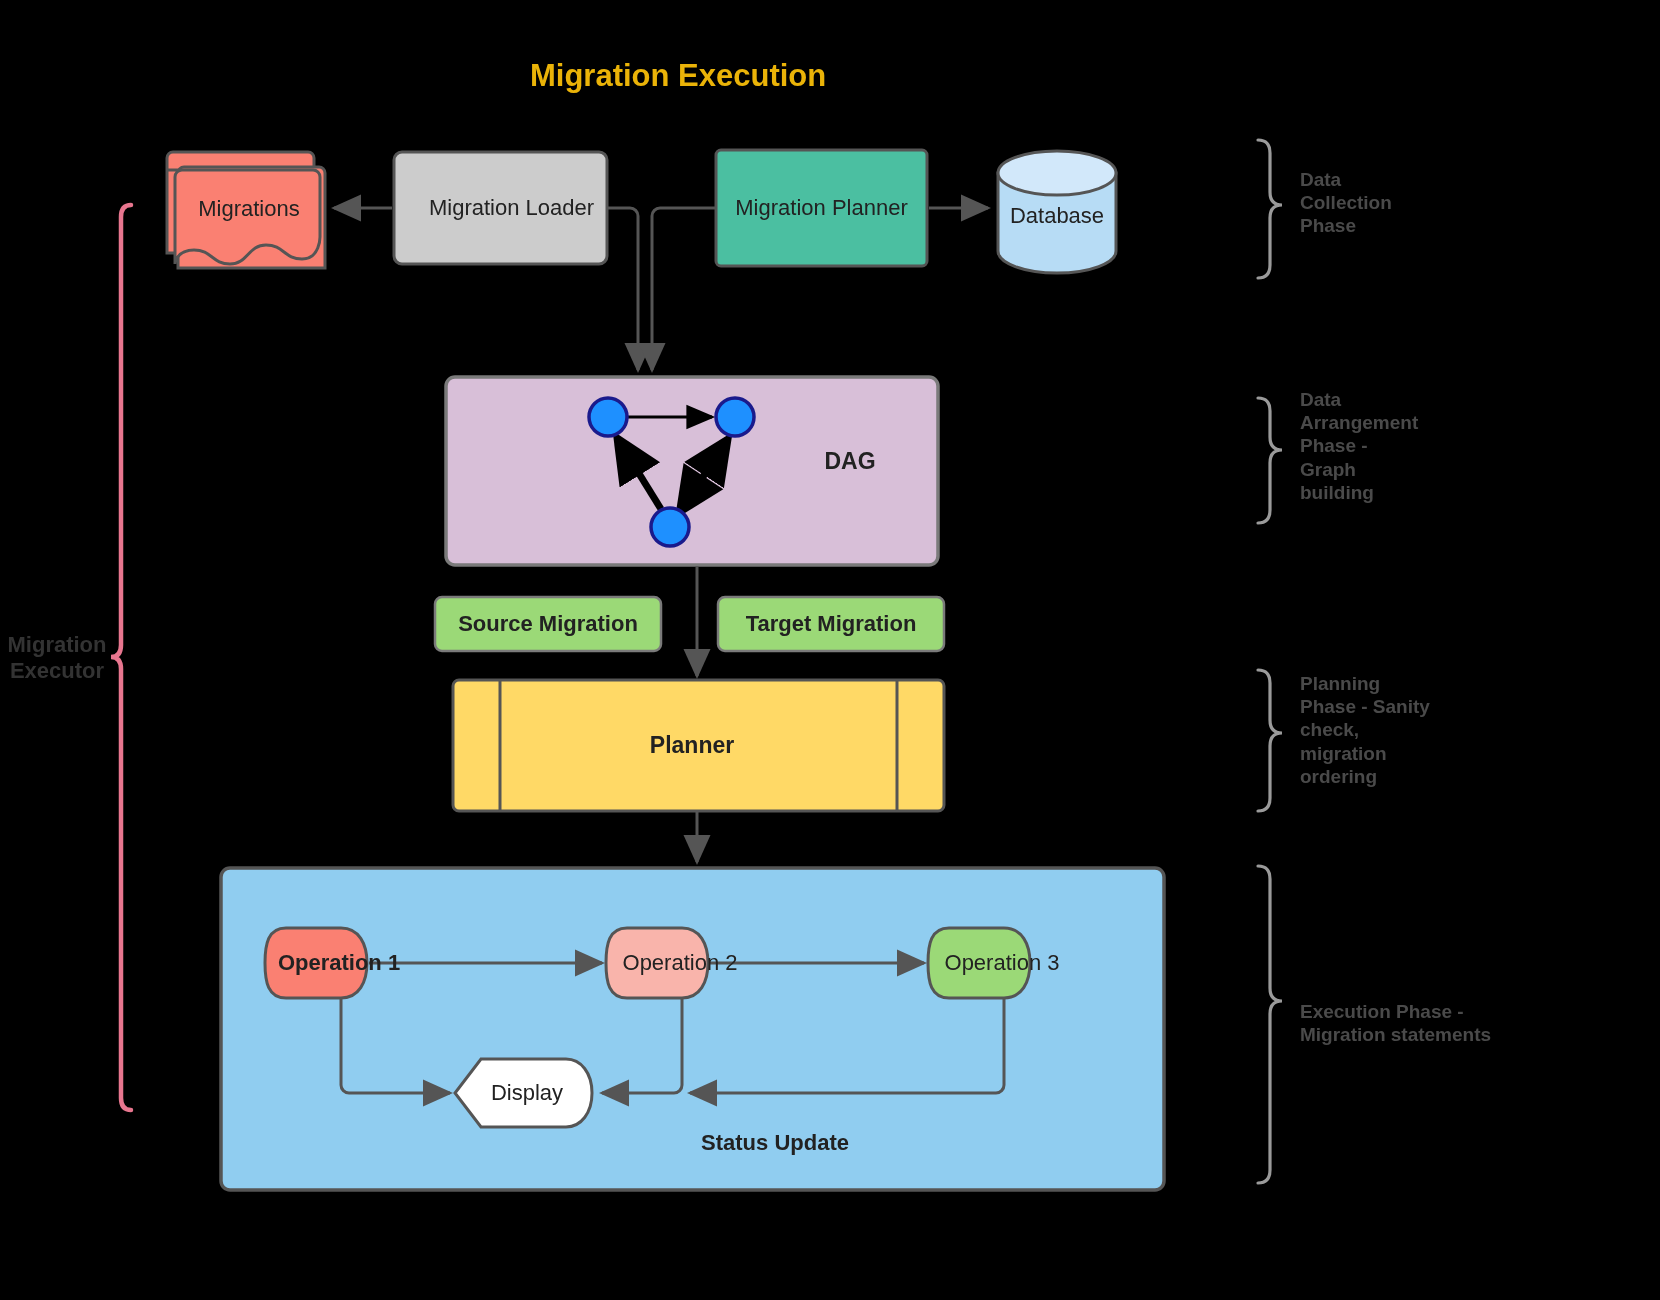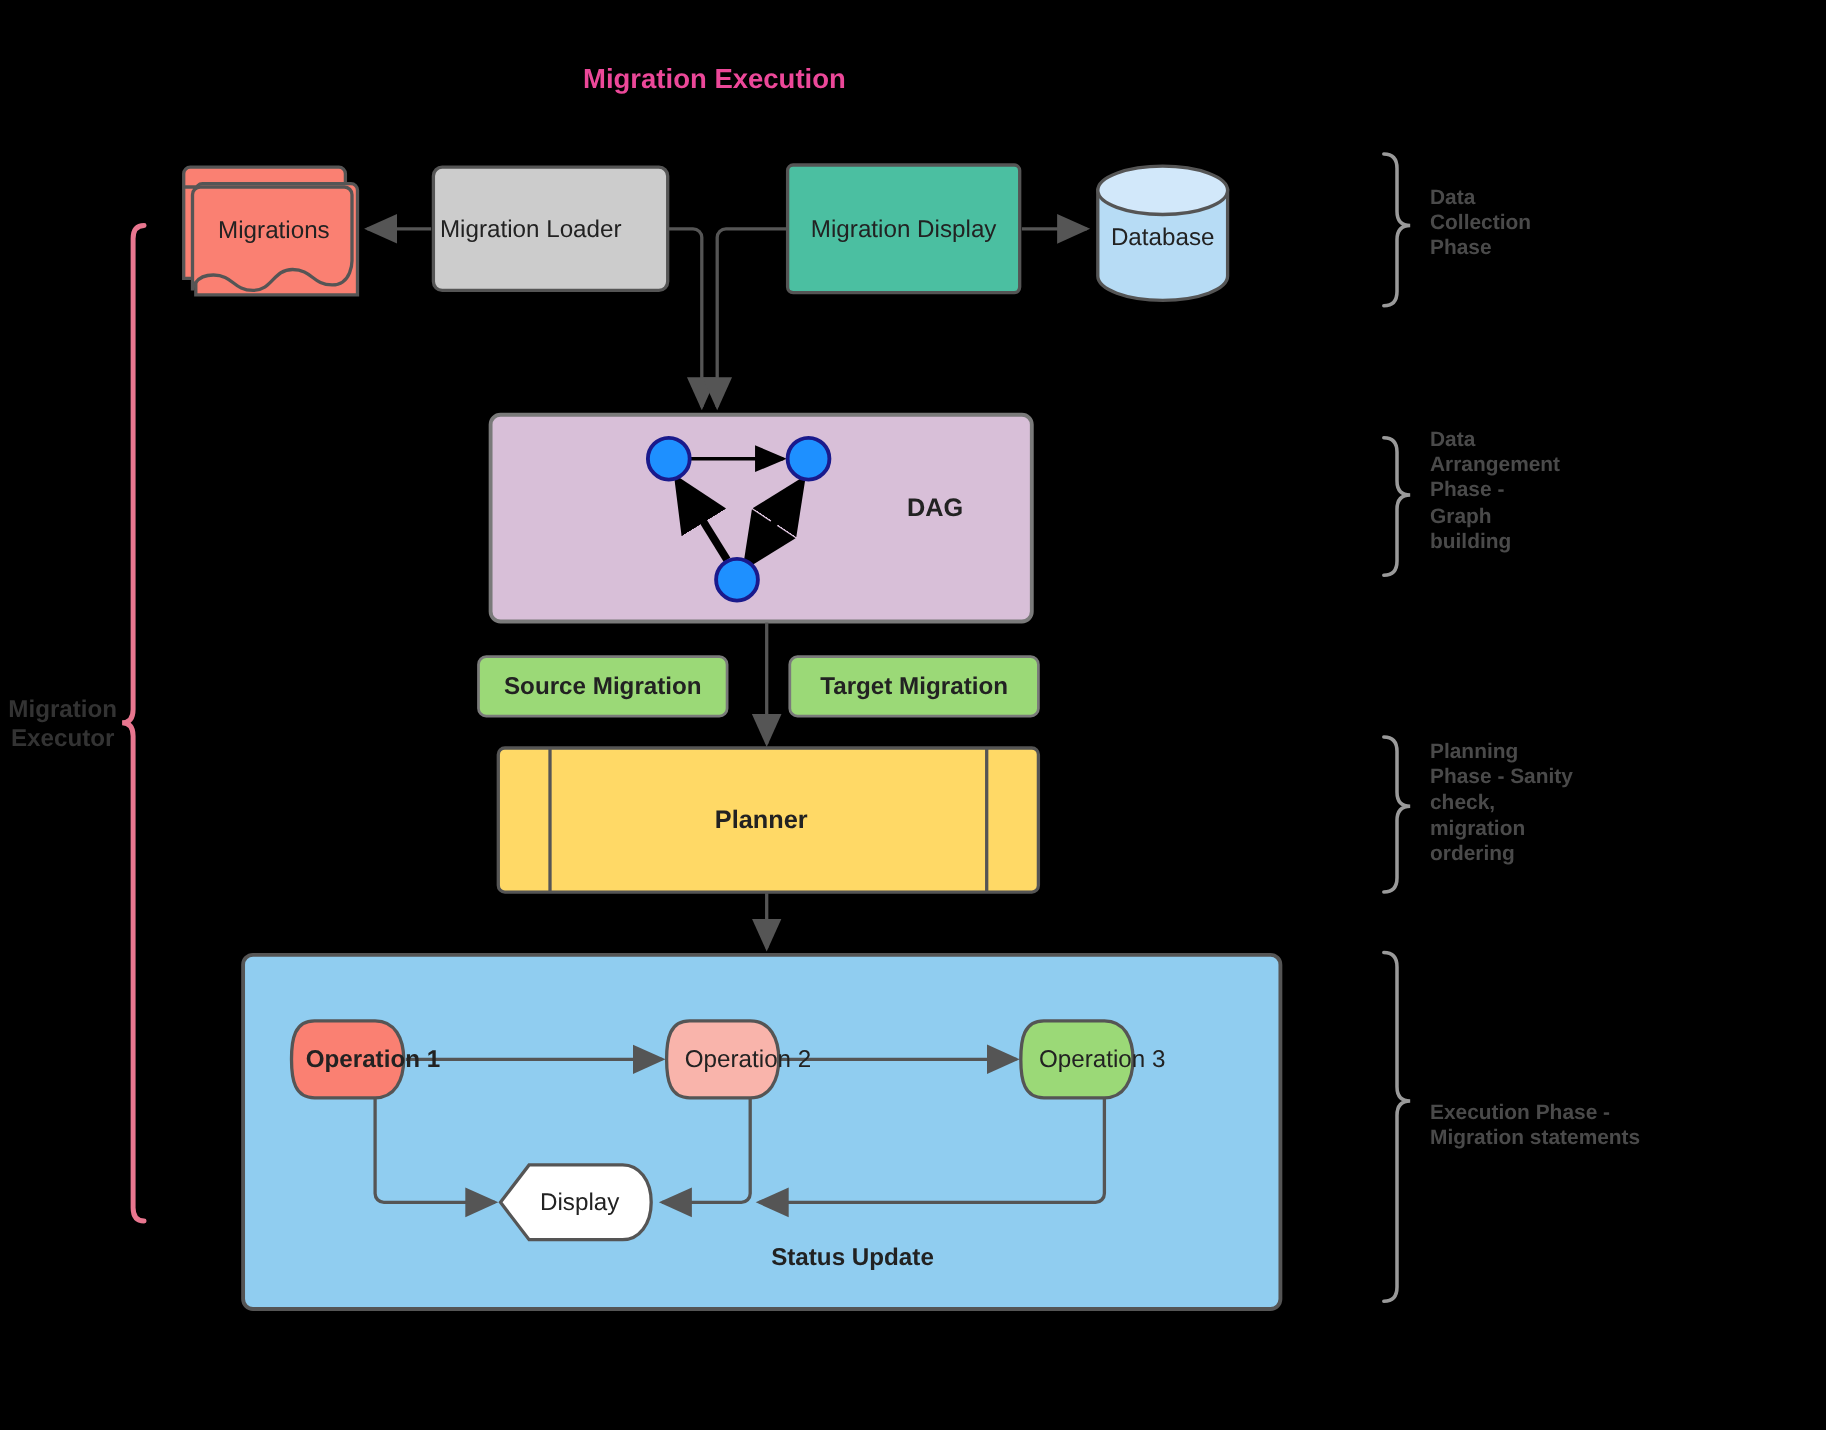--- a/index.html
+++ b/index.html
@@ -35,23 +35,23 @@
   .phase-lbl {
     position: absolute;
     color: #4a4a4a;
     font-weight: bold;
     font-size: 19px;
     line-height: 1.22;
     white-space: pre-line;
   }
   .title {
     position: absolute;
-    color: #ec4899;
+    color: #eab308;
     font-weight: bold;
-    font-size: 25px;
+    font-size: 31px;
     white-space: pre;
   }
   .center-text {
     position: absolute;
     display: flex;
     align-items: center;
     justify-content: center;
     text-align: left;
     color: #222222;
     font-size: 22px;
@@ -196,23 +196,23 @@
     <path d="M1004 999 V 1085 a8 8 0 0 1 -8 8 H 690" fill="none" stroke="#555555" stroke-width="3" marker-end="url(#arrThin)"></path>
   </svg>
 
   <div class="title" style="left:530px; top:58px;">Migration Execution</div>
 
   <div class="lbl lbl-bold" style="left:7px; top:632px; text-align:center; width:100px;">Migration
 Executor</div>
 
   <div class="center-text" style="left:173px; top:190px; width:152px; height:38px;">Migrations</div>
 
-  <div class="center-text" style="left:394px; top:189px; width:177px; height:38px;">Migration Loader</div>
-
-  <div class="center-text" style="left:716px; top:189px; width:211px; height:38px;">Migration Display</div>
+  <div class="center-text" style="left:394px; top:189px; width:177px; height:38px;padding-left:29px;">Migration Loader</div>
+
+  <div class="center-text" style="left:716px; top:189px; width:211px; height:38px;">Migration Planner</div>
 
   <div class="center-text" style="left:998px; top:197px; width:118px; height:38px;">Database</div>
 
   <div class="center-text bold" style="left:790px; top:442px; width:120px; height:38px; font-size:23px;">DAG</div>
 
   <div class="center-text bold" style="left:435px; top:605px; width:226px; height:38px;">Source Migration</div>
 
   <div class="center-text bold" style="left:718px; top:605px; width:226px; height:38px;">Target Migration</div>
 
   <div class="center-text bold" style="left:453px; top:726px; width:478px; height:38px; font-size:23px;">Planner</div>

